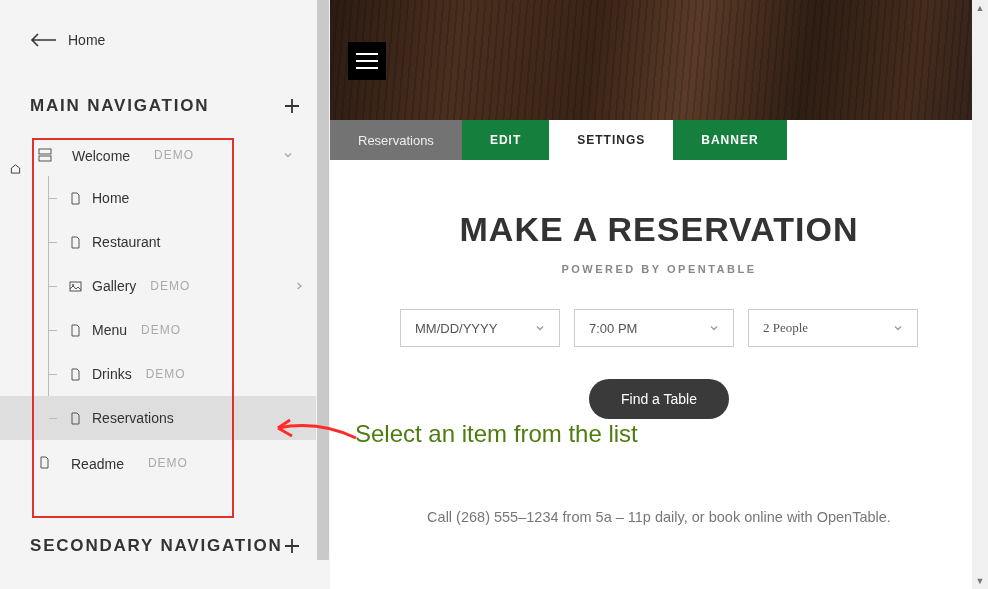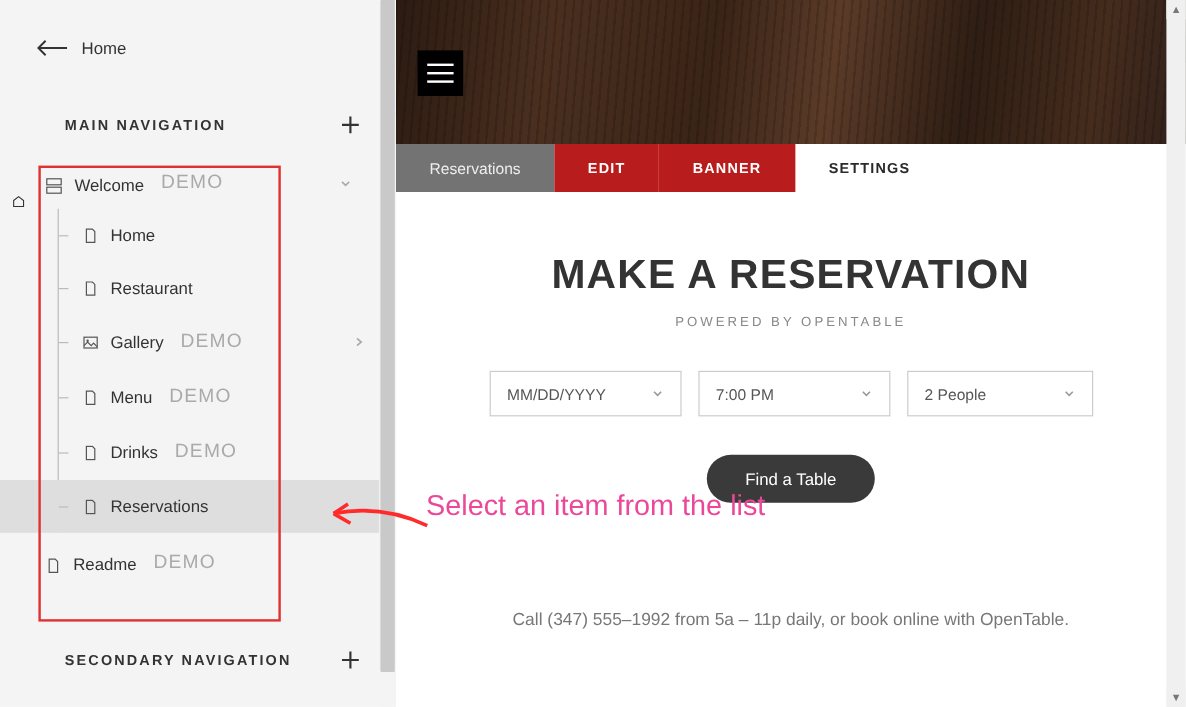--- a/index.html
+++ b/index.html
@@ -16,28 +16,28 @@
       width: 330px;
       background: #f4f4f4;
       padding: 32px 30px 0 30px;
       position: relative;
       overflow: hidden;
     }
     .home-row { display: flex; align-items: center; gap: 12px; margin-bottom: 48px; padding-left: 0; }
     .arrow-left svg { display:block; }
     .home-label { font-size: 14px; color: #333; }
     .section-title-row { display:flex; align-items:center; justify-content:space-between; margin-bottom: 20px; }
-    .section-title { font-size: 12px; letter-spacing: 1.8px; text-transform: uppercase; color: #333; font-weight: 600; margin-left: 24px;}
+    .section-title { font-size: 17px; letter-spacing: 1.8px; text-transform: uppercase; color: #333; font-weight: 600;}
     .plus-btn svg { display:block; }
     .nav-group {}
     .top-item {
-      display:flex; align-items:flex-end; gap: 10px; padding: 12px 8px; font-size: 14px; color: #333;
+      display:flex; align-items:flex-start; gap: 20px; padding: 12px 8px; font-size: 14px; color: #333;
       position: relative;
     }
-    .demo-tag { font-size: 16px; color: #aaa; letter-spacing: 1px; margin-left: 4px; font-weight: 500;}
+    .demo-tag { font-size: 12px; color: #aaa; letter-spacing: 1px; margin-left: 4px; font-weight: 500;}
     .chev-side { position: absolute; right: 6px; color: #bbb; }
     .children { border-left: 1px solid #bbb; margin-left: 18px; padding-left: 0;}
     .child-item {
       display:flex; align-items:center; gap: 10px; padding: 14px 8px 14px 20px; font-size: 14px; color: #333;
       position: relative;
     }
     .child-item::before {
       content:""; position:absolute; left:0; top:50%; width:8px; height:1px; background:#bbb;
     }
     .child-item.selected { background: #dedede; margin-left:-49px; padding-left:69px; margin-right:-60px;}
@@ -68,50 +68,50 @@
         linear-gradient(100deg, #2c1b12 0%, #4a2f1f 20%, #3a2417 40%, #5b3b28 55%, #2f1e14 72%, #452c1d 88%, #30201a 100%);
       position:relative;
     }
     .hamburger { position:absolute; left:18px; top:42px; width:38px; height:38px; background:#000; display:flex; flex-direction:column; justify-content:center; align-items:center; gap:5px;}
     .hamburger span { display:block; width:22px; height:2px; background:#fff;}
 
     .tabs {
       display:flex; height:40px; color:#fff; font-size:12px; letter-spacing:1px; font-weight:700;
     }
     .tab {
-      padding: 0 28px; display:flex; align-items:center; background:#b91c1c; text-transform:uppercase;
+      padding: 0 28px; display:flex; align-items:center; background:#15803d; text-transform:uppercase;
     }
     .tab.inactive { background:#737373; color:#eee; font-weight:400; letter-spacing:0; text-transform:none; font-size:13px;}
     .tab.current { background:#fff; color:#2a2a2a;}
 
     .resv-body { padding: 50px 40px 0 40px; text-align:center;}
     .resv-title { font-size: 34px; font-weight: 800; letter-spacing: 1px; color:#333;}
-    .powered { font-size: 11px; letter-spacing: 2.5px; color:#888; margin-top:14px;}
+    .powered { font-size: 11px; letter-spacing: 2.5px; color:#888; margin-top:14px;font-weight:bold;}
 
     .form-row { display:flex; gap:14px; justify-content:center; margin-top:34px;}
     .sel {
       height:38px; border:1px solid #ccc; background:#fff; display:flex; align-items:center; justify-content:space-between;
       padding: 0 14px; font-size:13px; color:#555;
     }
     .sel.date { width: 160px;}
     .sel.time { width: 160px;}
-    .sel.people { width: 155px;}
+    .sel.people { width: 170px; font-family: Liberation Serif, serif;}
     .chev-dd svg { display:block;}
 
     .find-btn {
       display:inline-flex; align-items:center; justify-content:center;
       background:#3a3a3a; color:#fff; height:40px; padding:0 32px; border-radius:22px;
       margin-top:32px; font-size:14px;
     }
     .call-txt { font-size: 14.5px; color:#777; margin-top:90px;}
     .call-sub { font-size: 14.5px; color:#777; font-style:italic; margin-top:6px;}
 
     .annotation {
-      position:absolute; left: 355px; top: 408px;
-      color:#ec4899; font-size:24px; font-family: Arial, sans-serif;
+      position:absolute; left: 355px; top: 420px;
+      color:#4d7c0f; font-size:24px; font-family: Arial, sans-serif;
     }
     .arrow-ann { position:absolute; left:268px; top:410px; }
     .arrow-ann svg { display:block; }
 
     .pv-scrollbar { position:absolute; right:0; top:0; bottom:0; width:16px; background:#f0f0f0;}
     .pv-scroll-up, .pv-scroll-down { position:absolute; right:0; width:16px; height:16px; background:#f0f0f0; display:flex; align-items:center; justify-content:center; color:#777; font-size:9px;}
     .pv-scroll-up { top:0;} .pv-scroll-down { bottom:0;}
     .hgrip { position:absolute; left:50%; top:0; transform:translateX(-50%); width:34px; height:5px; display:flex; gap:2px; align-items:center; justify-content:center;}
     .hgrip span{ width:20px;height:1px;background:#bbb; box-shadow: 0 2px 0 #bbb;}
 
@@ -271,22 +271,22 @@
         <div class="hamburger">
           <span></span>
             <span></span>
             <span></span>
         </div>
       </div>
 
       <div class="tabs">
         <div class="tab inactive">Reservations</div>
         <div class="tab">EDIT</div>
+        <div class="tab current">SETTINGS</div>
         <div class="tab">BANNER</div>
-        <div class="tab current">SETTINGS</div>
       </div>
 
       <div class="resv-body">
         <div class="resv-title">MAKE A RESERVATION</div>
         <div class="powered">POWERED BY OPENTABLE</div>
 
         <div class="form-row">
           <div class="sel date">
             <span>MM/DD/YYYY</span>
             <span class="chev-dd">
@@ -308,21 +308,21 @@
             <span class="chev-dd">
                 <svg width="10" height="10" viewBox="0 0 10 10">
                   <path d="M2 3.5L5 6.5 8 3.5" stroke="#999" stroke-width="1.3" fill="none"></path>
                 </svg>
               </span>
           </div>
         </div>
 
         <div class="find-btn">Find a Table</div>
 
-        <div class="call-txt">Call (347) 555–1992 from 5a – 11p daily, or book online with OpenTable.</div>
+        <div class="call-txt">Call (268) 555–1234 from 5a – 11p daily, or book online with OpenTable.</div>
       </div>
     </div>
 
     <div class="pv-scrollbar">
       <div class="pv-scroll-up">▲</div>
       <div class="pv-scroll-down">▼</div>
     </div>
   </main>
 </div>
 

